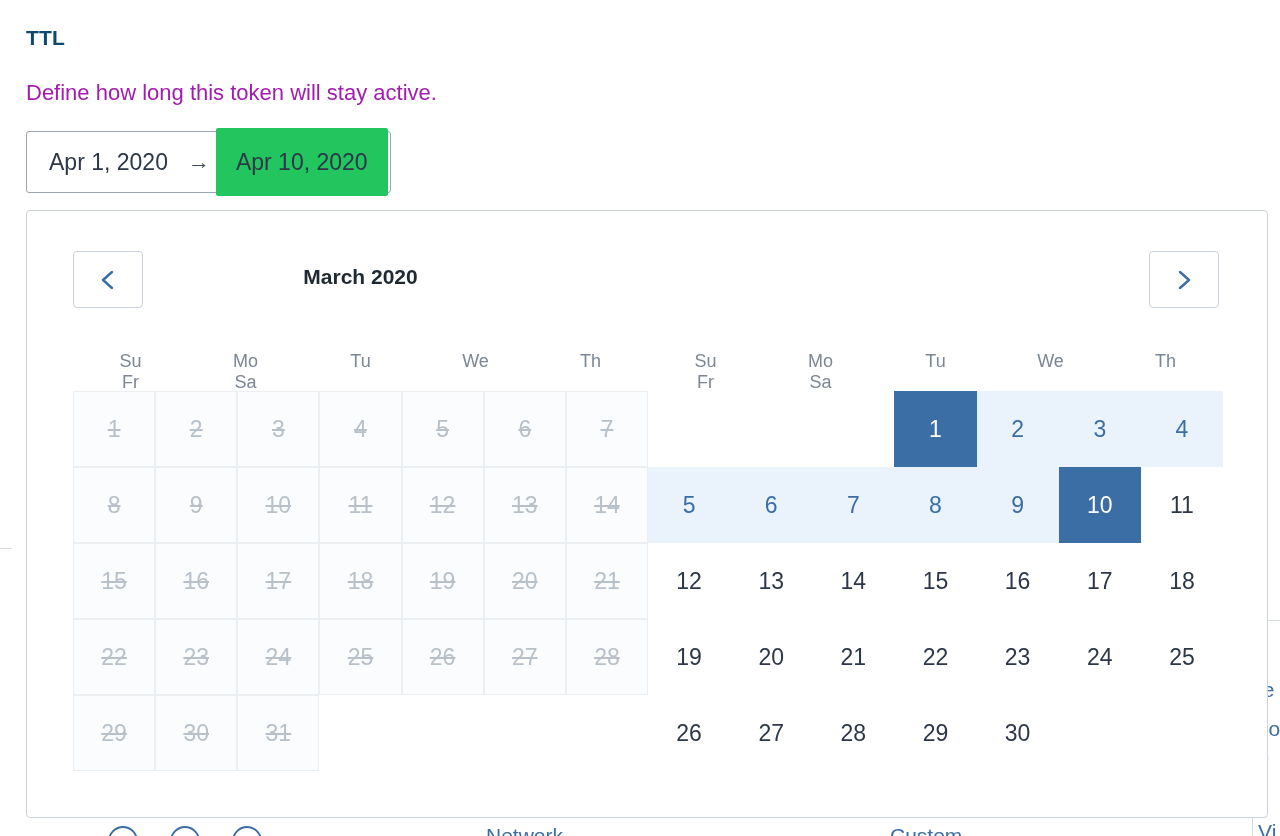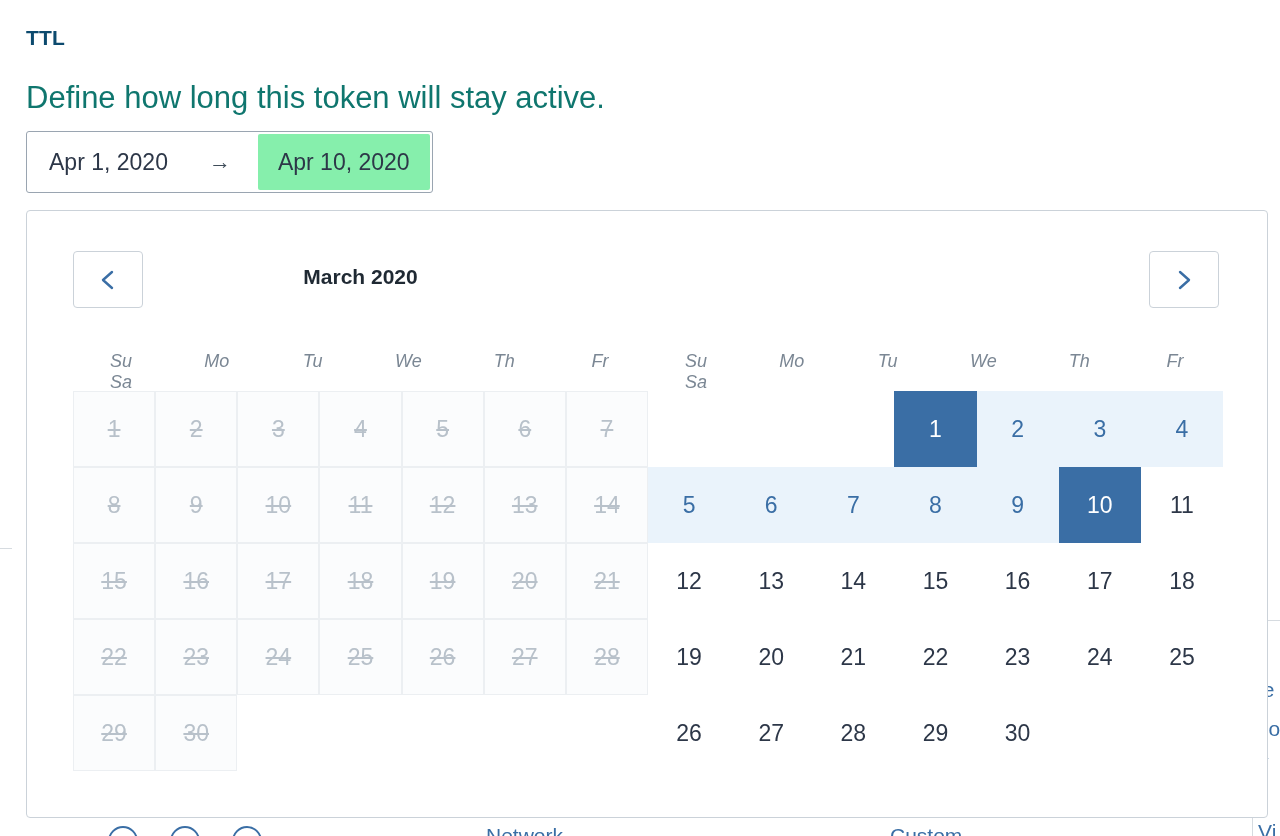--- a/index.html
+++ b/index.html
@@ -27,39 +27,38 @@
     font-size: 21px;
     font-weight: bold;
     color: #0c4a6e;
     letter-spacing: 0.2px;
   }
 
   .section-desc {
     position: absolute;
     left: 26px;
     top: 80px;
-    font-size: 31px;
+    font-size: 22px;
     font-weight: normal;
-    color: #0f766e;
+    color: #a21caf;
     text-align: right;
   }
 
   
   .range-box {
     position: absolute;
     left: 26px;
     top: 131px;
     height: 62px;
     border: 1px solid #9aa5b1;
     border-radius: 3px;
     display: flex;
     align-items: center;
     background: #ffffff;
     box-sizing: border-box;
-    gap: 21px;
   }
   .range-field {
     font-size: 23px;
     color: #2d3748;
     padding: 0 18px;
     height: 100%;
     display: flex;
     align-items: center;
     white-space: nowrap;
     box-sizing: border-box;
@@ -70,22 +69,22 @@
   }
   .range-arrow {
     font-size: 22px;
     color: #3e4c59;
     padding: 0 6px;
     display: flex;
     align-items: center;
     height: 100%;
   }
   .range-field.end {
-    background: #86efac;
-    height: 56px;
+    background: #22c55e;
+    height: 68px;
     margin-right: 2px;
     border-radius: 2px;
     padding: 0 20px;
   }
 
   
   .calendar-popover {
     position: absolute;
     left: 26px;
     top: 210px;
@@ -138,22 +137,21 @@
     font-weight: bold;
     color: #1f2933;
   }
 
   .weekdays {
     position: absolute;
     top: 140px;
     left: 0;
     width: 100%;
     display: grid;
-    grid-template-columns: repeat(6, 1fr);
-    font-style: italic;
+    grid-template-columns: repeat(5, 1fr);
   }
   .weekday {
     text-align: center;
     font-size: 18px;
     color: #7b8794;
     font-weight: normal;
   }
 
   .days {
     position: absolute;
@@ -330,20 +328,21 @@
             <div class="day disabled">21</div>
             <div class="day disabled">22</div>
             <div class="day disabled">23</div>
             <div class="day disabled">24</div>
             <div class="day disabled">25</div>
             <div class="day disabled">26</div>
             <div class="day disabled">27</div>
             <div class="day disabled">28</div>
             <div class="day disabled">29</div>
             <div class="day disabled">30</div>
+            <div class="day disabled">31</div>
           </div>
       </div>
 
       <div class="month">
         <div class="weekdays">
           <div class="weekday">Su</div>
           <div class="weekday">Mo</div>
           <div class="weekday">Tu</div>
           <div class="weekday">We</div>
           <div class="weekday">Th</div>

